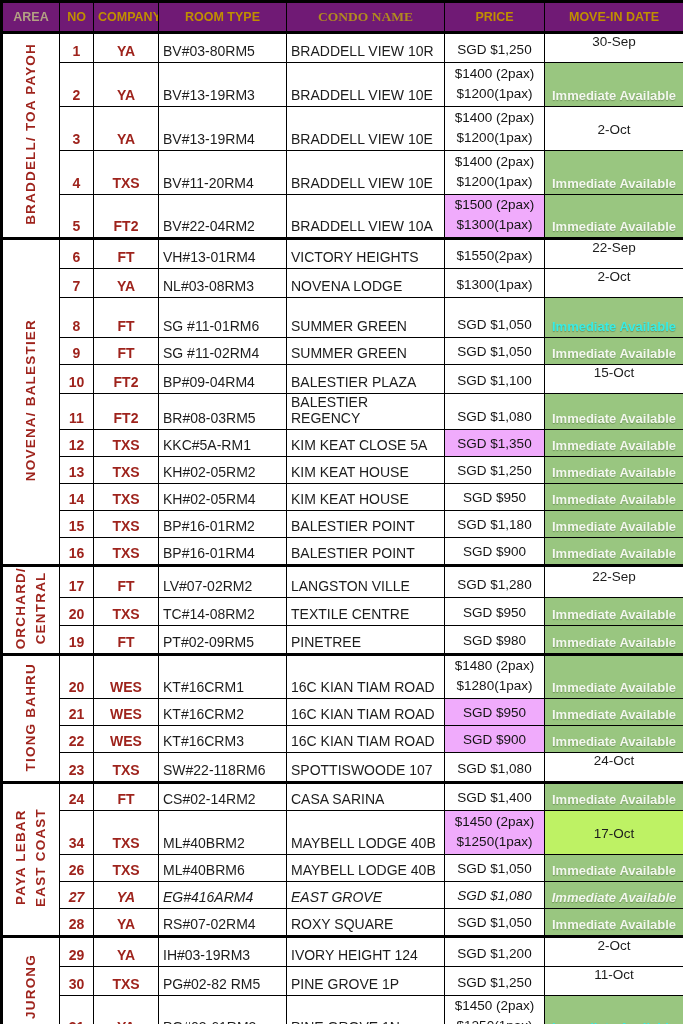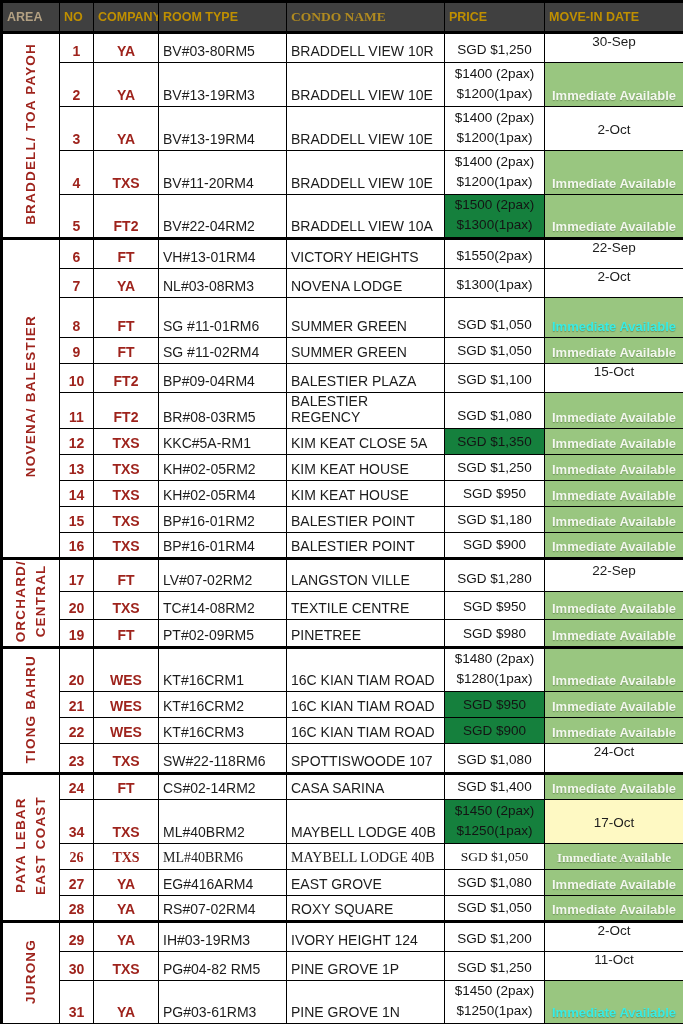--- a/index.html
+++ b/index.html
@@ -19,22 +19,22 @@
     border:3px solid #000;
   }
   th, td {
     border:1.5px solid #000;
     padding:0 4px;
     overflow:hidden;
     vertical-align:bottom;
   }
   thead th {
     height:28px; vertical-align:middle;
-    background:#404040; color:#bf8f00;
-    font-size:12.5px; font-weight:bold; text-align:left;
+    background:#701a75; color:#bf8f00;
+    font-size:12.5px; font-weight:bold; text-align:center;
   }
   thead th.area-h { color:#b3a183; }
   thead th.serif { font-family:"Liberation Serif", serif; font-size:13.5px; color:#b08a20; }
 
   tr.group-start td { border-top:3px solid #000; }
 
   td.area-td { background:#ffffff; text-align:center; vertical-align:middle; padding:0; }
   .area-label {
     display:inline-block;
     writing-mode:vertical-rl; transform:rotate(180deg);
@@ -47,29 +47,29 @@
     color:#9e231c; font-weight:bold; text-align:center;
     font-size:14px; padding-bottom:3px;
   }
   td.room-type, td.condo {
     color:#1c1c1c; font-size:14px; text-align:left; padding-bottom:3px;
   }
   td.price {
     color:#141414; font-size:13.5px; text-align:center; padding-bottom:2px;margin-top:30px;
   }
   td.price .pline { line-height:20px; white-space:nowrap; }
-  td.price.cyan { background:#15803d; }
+  td.price.cyan { background:#f0abfc; }
 
   td.move { text-align:center; font-size:13.5px; color:#1c1c1c; padding-bottom:13px; }
   td.move.mi-green {
     background:#99c680; color:#f3f8ee; font-weight:bold; font-size:13px;
-    text-shadow:0 1px 1px rgba(80,110,60,.55); padding:0 1px 3px 1px;
+    text-shadow:0 1px 1px rgba(80,110,60,.55); padding:8px 1px 3px 1px;
   }
   td.move.mi-green.mi-cyan-text { color:#38ece5; }
-  td.move.mi-cyan { background:#fef9c3; }
+  td.move.mi-cyan { background:#bef264; }
 </style>
 </head>
 <body>
 
 <div class="page">
 
   <table class="room">
     <colgroup>
       <col style="width:58px">
         <col style="width:34px">
@@ -347,31 +347,31 @@
           <td class="no">34</td>
           <td class="company">TXS</td>
           <td class="room-type">ML#40BRM2</td>
           <td class="condo">MAYBELL LODGE 40B</td>
           <td class="price cyan">
             <div class="pline">$1450 (2pax)</div>
             <div class="pline">$1250(1pax)</div>
           </td>
           <td class="move mi-cyan">17-Oct</td>
         </tr>
-        <tr style="height: 26px; font-family: Liberation Serif, serif;">
+        <tr style="height: 26px;">
           <td class="no">26</td>
           <td class="company">TXS</td>
           <td class="room-type">ML#40BRM6</td>
           <td class="condo">MAYBELL LODGE 40B</td>
           <td class="price">
             <div class="pline">SGD $1,050</div>
           </td>
           <td class="move mi-green">Immediate Available</td>
         </tr>
-        <tr style="height: 26px;">
+        <tr style="height: 26px; font-style: italic;">
           <td class="no">27</td>
           <td class="company">YA</td>
           <td class="room-type">EG#416ARM4</td>
           <td class="condo">EAST GROVE</td>
           <td class="price">
             <div class="pline">SGD $1,080</div>
           </td>
           <td class="move mi-green">Immediate Available</td>
         </tr>
         <tr style="height: 26px;">
@@ -391,21 +391,21 @@
           <td class="room-type">IH#03-19RM3</td>
           <td class="condo">IVORY HEIGHT 124</td>
           <td class="price">
             <div class="pline">SGD $1,200</div>
           </td>
           <td class="move">2-Oct</td>
         </tr>
         <tr style="height: 26px;">
           <td class="no">30</td>
           <td class="company">TXS</td>
-          <td class="room-type">PG#04-82 RM5</td>
+          <td class="room-type">PG#02-82 RM5</td>
           <td class="condo">PINE GROVE 1P</td>
           <td class="price">
             <div class="pline">SGD $1,250</div>
           </td>
           <td class="move">11-Oct</td>
         </tr>
         <tr style="height: 44px;">
           <td class="no">31</td>
           <td class="company">YA</td>
           <td class="room-type">PG#03-61RM3</td>

